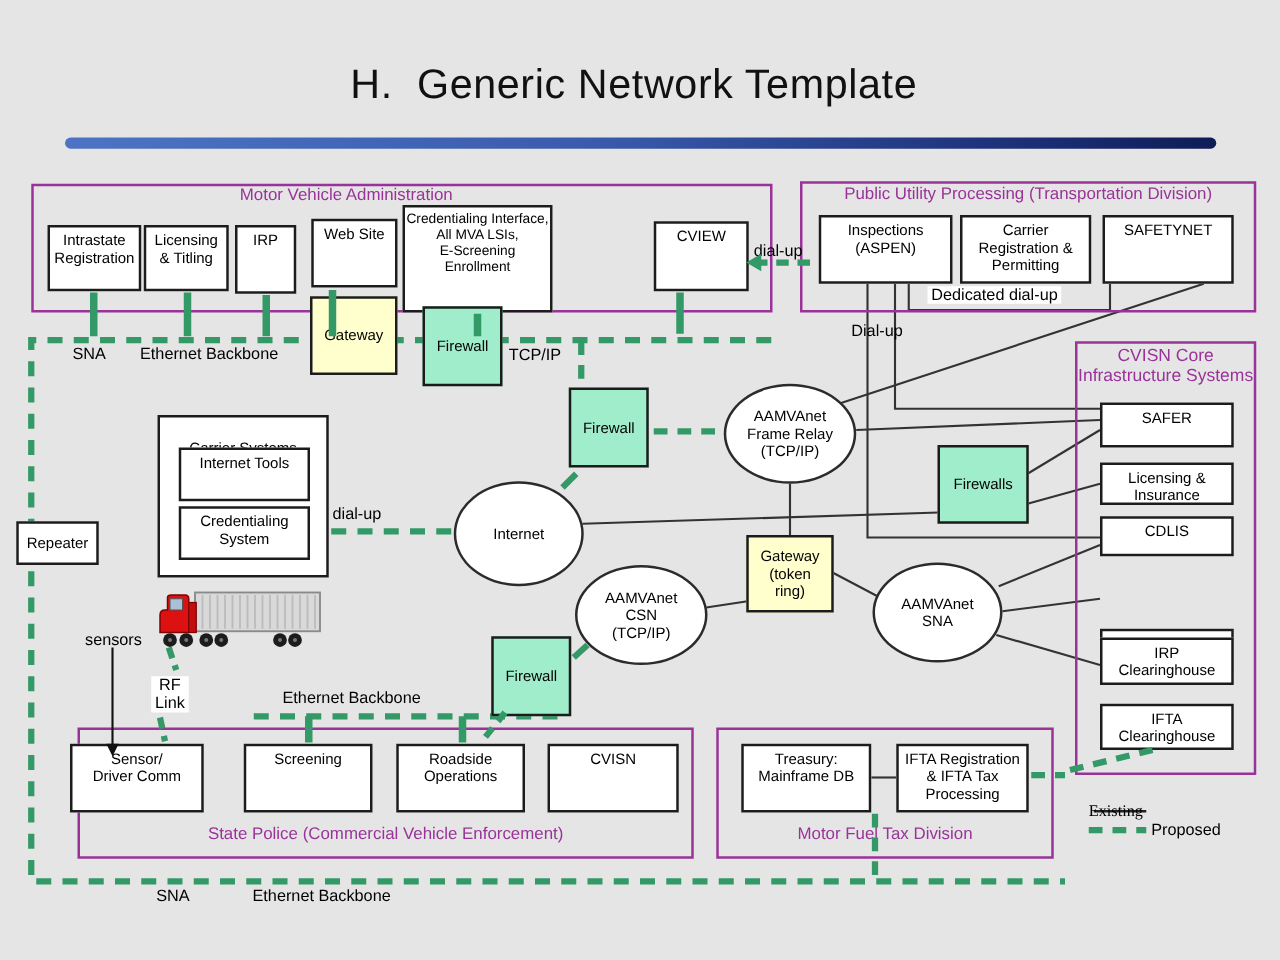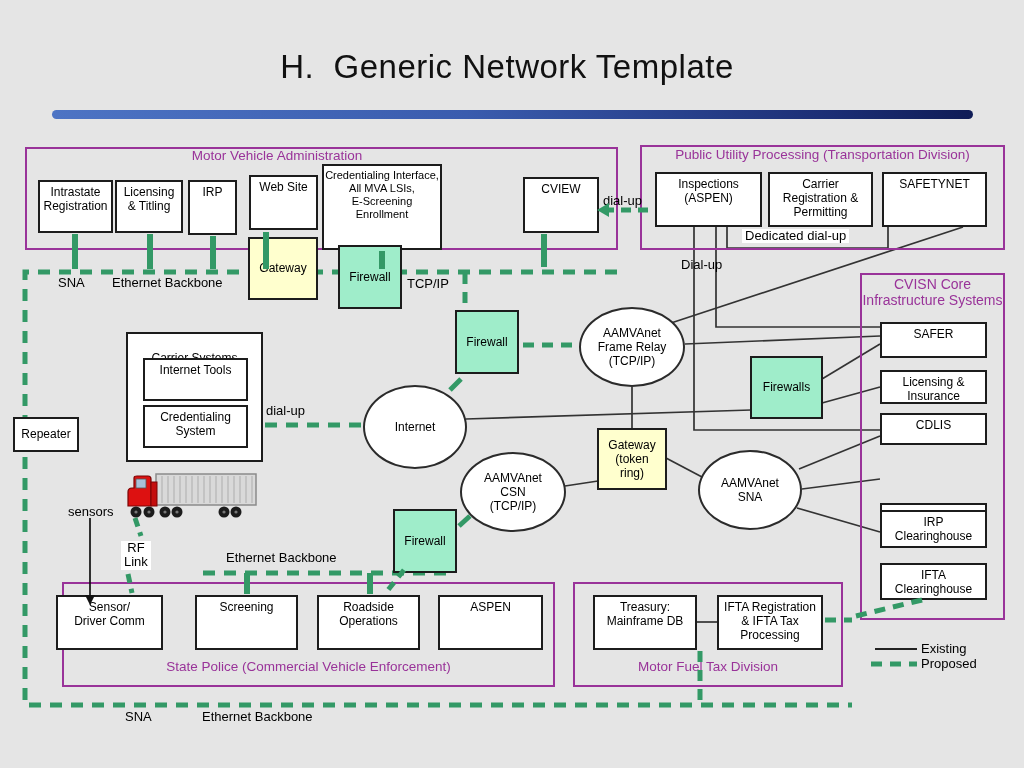--- a/index.html
+++ b/index.html
@@ -136,21 +136,21 @@
 CSN
 (TCP/IP)</div>
   <div class="ellipse" style="left:698px;top:450px;width:104px;height:80px;">AAMVAnet
 SNA</div>
 
   <div class="box" style="left:56px;top:595px;width:107px;height:55px;">Sensor/
 Driver Comm</div>
   <div class="box" style="left:195px;top:595px;width:103px;height:55px;">Screening</div>
   <div class="box" style="left:317px;top:595px;width:103px;height:55px;text-align:center;">Roadside
 Operations</div>
-  <div class="box" style="left:438px;top:595px;width:105px;height:55px;">ASPEN</div>
+  <div class="box" style="left:438px;top:595px;width:105px;height:55px;">CVISN</div>
 
   <div class="box" style="left:593px;top:595px;width:104px;height:55px;">Treasury:
 Mainframe DB</div>
   <div class="box" style="left:717px;top:595px;width:106px;height:55px;">IFTA Registration
 &amp; IFTA Tax
 Processing</div>
 
   <svg id="truck" class="abs" style="left:118px;top:468px;" width="148" height="58" viewBox="0 0 148 58">
     <rect x="38" y="6" width="100" height="31" fill="#d9d9d9" stroke="#8a8a8a" stroke-width="1.5"></rect>
     <g stroke="#bcbcbc" stroke-width="1.5">
@@ -182,21 +182,21 @@
   <div class="lbl" style="left:407px;top:277px;">TCP/IP</div>
   <div class="lbl" style="left:603px;top:194px;">dial-up</div>
   <div class="lbl" style="left:681px;top:258px;">Dial-up</div>
   <div class="lbl" style="left:266px;top:404px;">dial-up</div>
   <div class="lbl" style="left:68px;top:505px;">sensors</div>
   <div class="lbl whitebg" style="left:121px;top:541px;text-align:center;">RF
 Link</div>
   <div class="lbl" style="left:226px;top:551px;">Ethernet Backbone</div>
   <div class="lbl" style="left:125px;top:710px;">SNA</div>
   <div class="lbl" style="left:202px;top:710px;">Ethernet Backbone</div>
-  <div class="lbl" style="left:921px;top:642px;">Existing</div>
+  <div class="lbl" style="left:871px;top:642px;font-family:Liberation Serif, serif;">Existing</div>
   <div class="lbl" style="left:921px;top:657px;">Proposed</div>
 
   <svg id="over" class="layer" width="1024" height="768">
     <g stroke="#339966" stroke-width="6">
       <path d="M75 234 V269"></path>
       <path d="M150 234 V269"></path>
       <path d="M213 236 V269"></path>
       <path d="M266 232 V269"></path>
       <path d="M382 251 V269"></path>
       <path d="M544 234 V267"></path>

